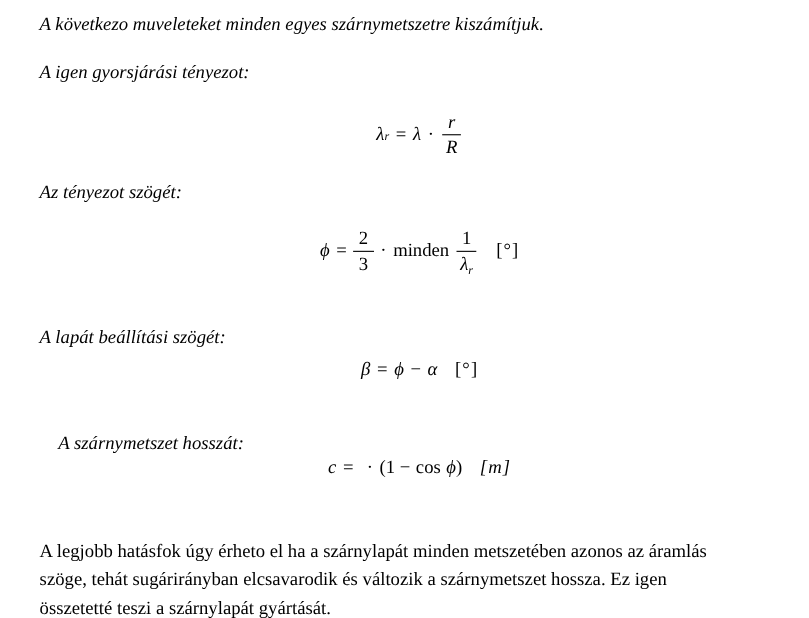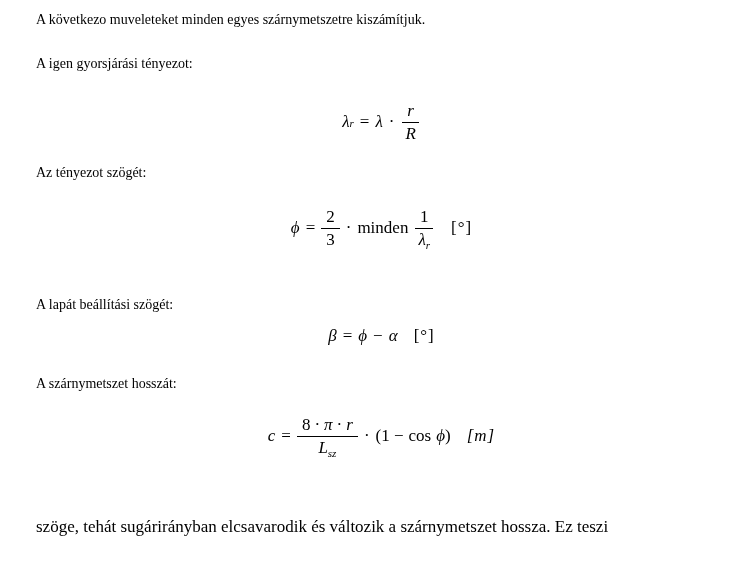--- a/index.html
+++ b/index.html
@@ -11,23 +11,24 @@
     width: 735px;
     height: 562px;
     position: relative;
     overflow: hidden;
     font-family: "Liberation Serif", serif;
     color: #000000;
   }
   .abs { position: absolute; }
   .label {
     left: 36px;
-    font-size: 14px;
+    font-size: 17px;
     white-space: nowrap;
     line-height: 1.2;
+    font-style: italic;
   }
   .formula {
     left: 0;
     width: 735px;
     box-sizing: border-box;
     padding-left: 28px;
     display: flex;
     justify-content: center;
     align-items: center;
     font-size: 17px;
@@ -113,35 +114,32 @@
 
 <div class="abs formula" style="top:326px;">
   <span class="var">β</span>
   <span class="op">=</span>
   <span class="var">ϕ</span>
   <span class="op">−</span>
   <span class="var">α</span>
   <span class="unit" style="font-style:normal;">[°]</span>
 </div>
 
-<p class="abs label" style="top:376px; margin:0;">A szárnymetszet hosszát:</p>
+<p class="abs label" style="top:376px; margin:17px;">A szárnymetszet hosszát:</p>
 
 <div class="abs formula" style="top:415px;">
   <span class="var">c</span>
   <span class="op">=</span>
-  <span class="frac">
-    <span class="num"><span>8</span><span class="op" style="margin:0 4px;">·</span><span class="var">π</span><span class="op" style="margin:0 4px;">·</span><span class="var">r</span></span>
-    <span class="den"><span class="var">L</span><sub class="ssub">sz</sub></span>
-  </span>
   <span class="op">·</span>
   <span class="sym">
       <span style="font-style:normal; margin-right:5px;">(1 −</span>
       <span class="fn">cos</span>
       <span class="var">ϕ</span>
       <span style="font-style:normal;">)</span>
     </span>
   <span class="unit">[m]</span>
 </div>
 
 <p class="abs closing" style="top:488px; margin:0;">
-  <br>
-  <span>szöge, tehát sugárirányban elcsavarodik és változik a szárnymetszet hossza. Ez teszi</span><br>
+  <span>A legjobb hatásfok úgy érheto el ha a szárnylapát minden metszetében azonos az áramlás</span><br>
+  <span>szöge, tehát sugárirányban elcsavarodik és változik a szárnymetszet hossza. Ez igen</span><br>
+  <span>összetetté teszi a szárnylapát gyártását.</span>
 </p>
 
 </body></html>

